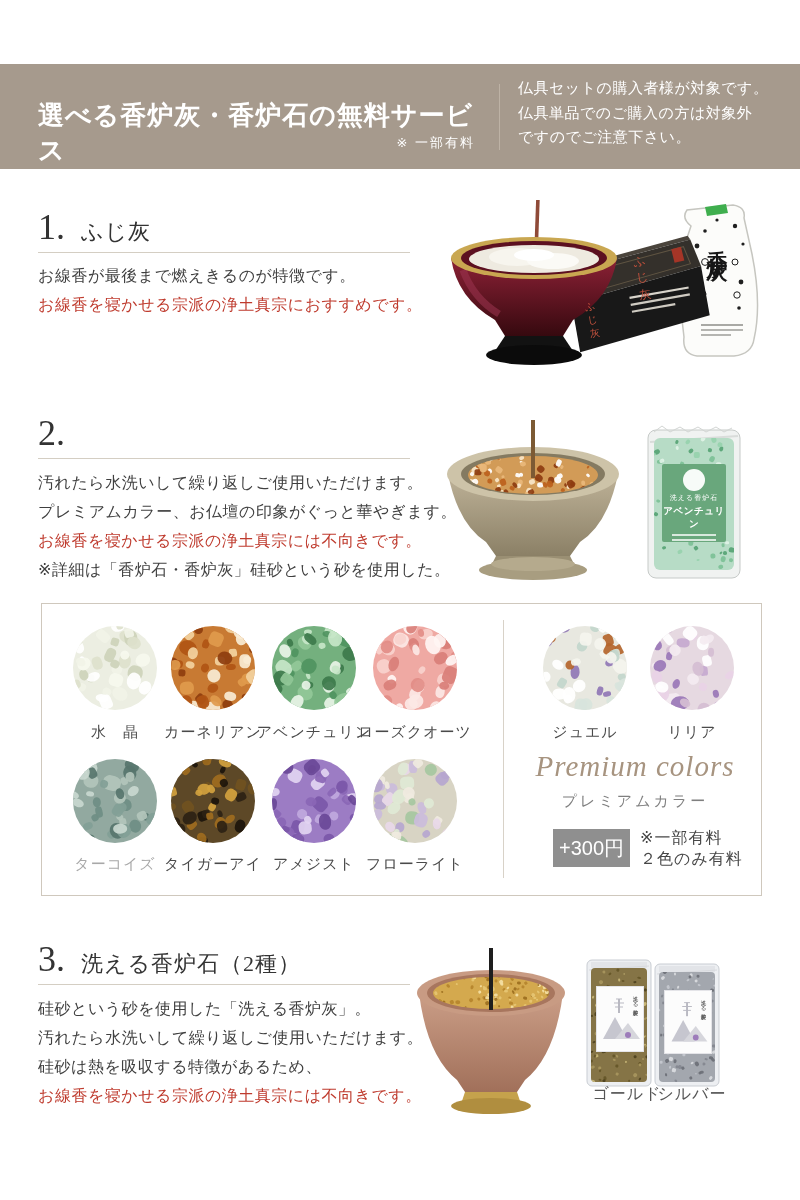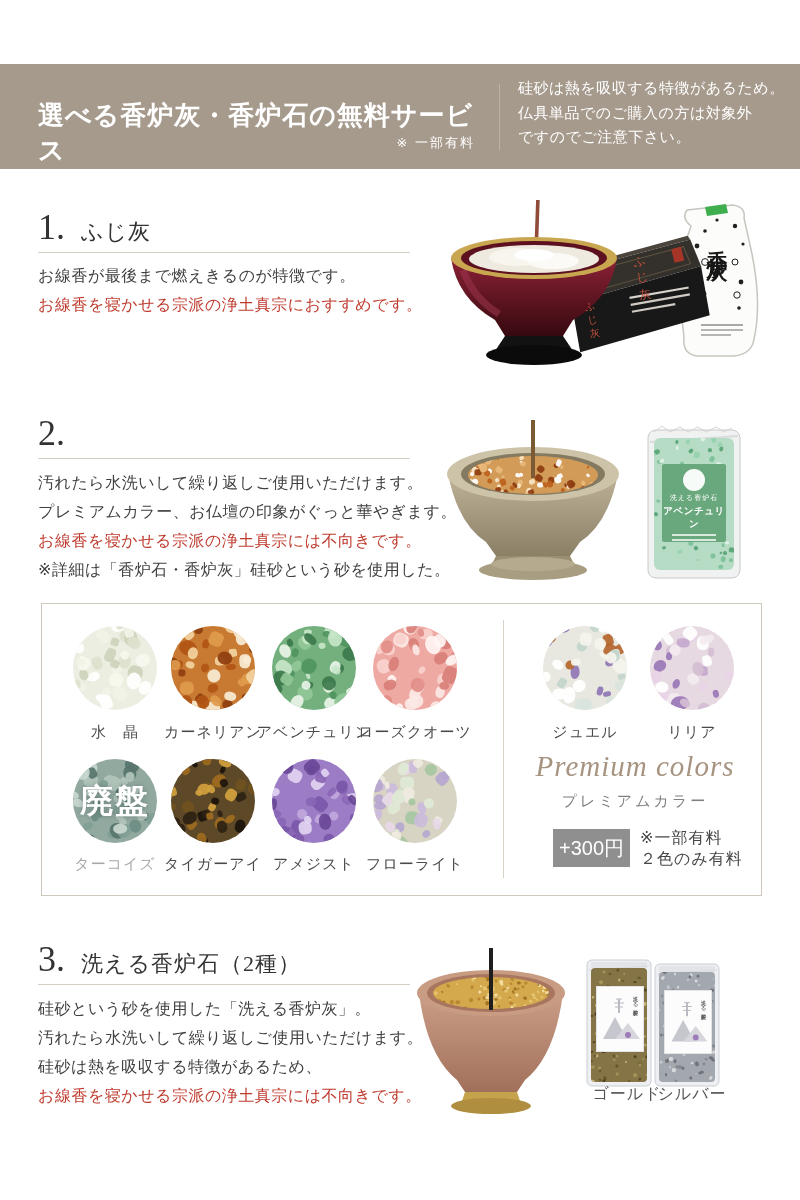--- a/index.html
+++ b/index.html
@@ -55,21 +55,21 @@
 </head>
 <body>
 
 <div id="page">
 
   <div class="abs hdr">
     <div class="abs hdr-title">選べる香炉灰・香炉石の無料サービス</div>
     <div class="abs hdr-note">※ 一部有料</div>
     <div class="abs hdr-div"></div>
     <div class="abs hdr-right">
-      <div>硅砂は熱を吸収する特徴があるため。</div>
+      <div>仏具セットの購入者様が対象です。</div>
       <div>仏具単品でのご購入の方は対象外</div>
       <div>ですのでご注意下さい。</div>
     </div>
   </div>
 
   <div class="abs sec-head" style="left:38px;top:206px">
     <span class="sec-num">1.</span>
     <span class="sec-title">ふじ灰</span>
   </div>
   <div class="abs rule" style="left:38px;top:252px"></div>
@@ -606,21 +606,20 @@
       <i style="position: absolute; left: 68%; top: 21.7%; width: 10.2px; height: 9px; background: rgb(179, 198, 187); transform: translate(-50%, -50%) rotate(89deg); border-radius: 47%; opacity: 0.92;"></i>
       <i style="position: absolute; left: 51.9%; top: 86.1%; width: 14.1px; height: 15.6px; background: rgb(87, 117, 108); transform: translate(-50%, -50%) rotate(153deg); border-radius: 54%; opacity: 0.92;"></i>
       <i style="position: absolute; left: 10.7%; top: 14.9%; width: 14.9px; height: 16.1px; background: rgb(201, 216, 207); transform: translate(-50%, -50%) rotate(137deg); border-radius: 55%; opacity: 0.92;"></i>
       <i style="position: absolute; left: 61.2%; top: 85.9%; width: 13.1px; height: 14.1px; background: rgb(130, 160, 150); transform: translate(-50%, -50%) rotate(51deg); border-radius: 44%; opacity: 0.92;"></i>
       <i style="position: absolute; left: 91.7%; top: 0.6%; width: 14.2px; height: 17.5px; background: rgb(111, 142, 132); transform: translate(-50%, -50%) rotate(46deg); border-radius: 64%; opacity: 0.92;"></i>
       <i style="position: absolute; left: 82.2%; top: 68.3%; width: 10.1px; height: 8.6px; background: rgb(179, 198, 187); transform: translate(-50%, -50%) rotate(155deg); border-radius: 43%; opacity: 0.92;"></i>
       <i style="position: absolute; left: 55.8%; top: 42%; width: 8.2px; height: 10.5px; background: rgb(87, 117, 108); transform: translate(-50%, -50%) rotate(161deg); border-radius: 52%; opacity: 0.92;"></i>
       <i style="position: absolute; left: 55.7%; top: 83.8%; width: 14.3px; height: 9.5px; background: rgb(201, 216, 207); transform: translate(-50%, -50%) rotate(179deg); border-radius: 61%; opacity: 0.92;"></i>
       <i style="position: absolute; left: 2.7%; top: 86.1%; width: 11.6px; height: 13.1px; background: rgb(130, 160, 150); transform: translate(-50%, -50%) rotate(62deg); border-radius: 63%; opacity: 0.92;"></i>
     </div>
-  <div class="abs haiban" style="left:73px;top:759px">廃盤</div>
   <div class="stone" style="left: 171px; top: 759px; background: rgb(93, 72, 39);">
       <i style="position: absolute; left: 58.3%; top: 65%; width: 7.3px; height: 5.1px; background: rgb(45, 34, 19); transform: translate(-50%, -50%) rotate(70deg); border-radius: 66%; opacity: 0.92;"></i>
       <i style="position: absolute; left: 57.6%; top: 26.2%; width: 12.2px; height: 14.9px; background: rgb(160, 108, 30); transform: translate(-50%, -50%) rotate(54deg); border-radius: 56%; opacity: 0.92;"></i>
       <i style="position: absolute; left: 0.4%; top: 3.6%; width: 13.4px; height: 13.5px; background: rgb(211, 162, 62); transform: translate(-50%, -50%) rotate(63deg); border-radius: 46%; opacity: 0.92;"></i>
       <i style="position: absolute; left: 82.8%; top: 30.5%; width: 11.3px; height: 9.5px; background: rgb(113, 83, 31); transform: translate(-50%, -50%) rotate(107deg); border-radius: 34%; opacity: 0.92;"></i>
       <i style="position: absolute; left: 64.9%; top: 0.2%; width: 7.4px; height: 6px; background: rgb(28, 21, 11); transform: translate(-50%, -50%) rotate(79deg); border-radius: 35%; opacity: 0.92;"></i>
       <i style="position: absolute; left: 38%; top: 99.1%; width: 9.8px; height: 9.8px; background: rgb(45, 34, 19); transform: translate(-50%, -50%) rotate(96deg); border-radius: 38%; opacity: 0.92;"></i>
       <i style="position: absolute; left: 25.3%; top: 78.1%; width: 10.1px; height: 7.7px; background: rgb(160, 108, 30); transform: translate(-50%, -50%) rotate(136deg); border-radius: 36%; opacity: 0.92;"></i>
       <i style="position: absolute; left: 90.1%; top: 12.7%; width: 6.3px; height: 6px; background: rgb(211, 162, 62); transform: translate(-50%, -50%) rotate(112deg); border-radius: 53%; opacity: 0.92;"></i>
       <i style="position: absolute; left: 44.4%; top: 33.9%; width: 10.1px; height: 6.7px; background: rgb(113, 83, 31); transform: translate(-50%, -50%) rotate(86deg); border-radius: 67%; opacity: 0.92;"></i>

